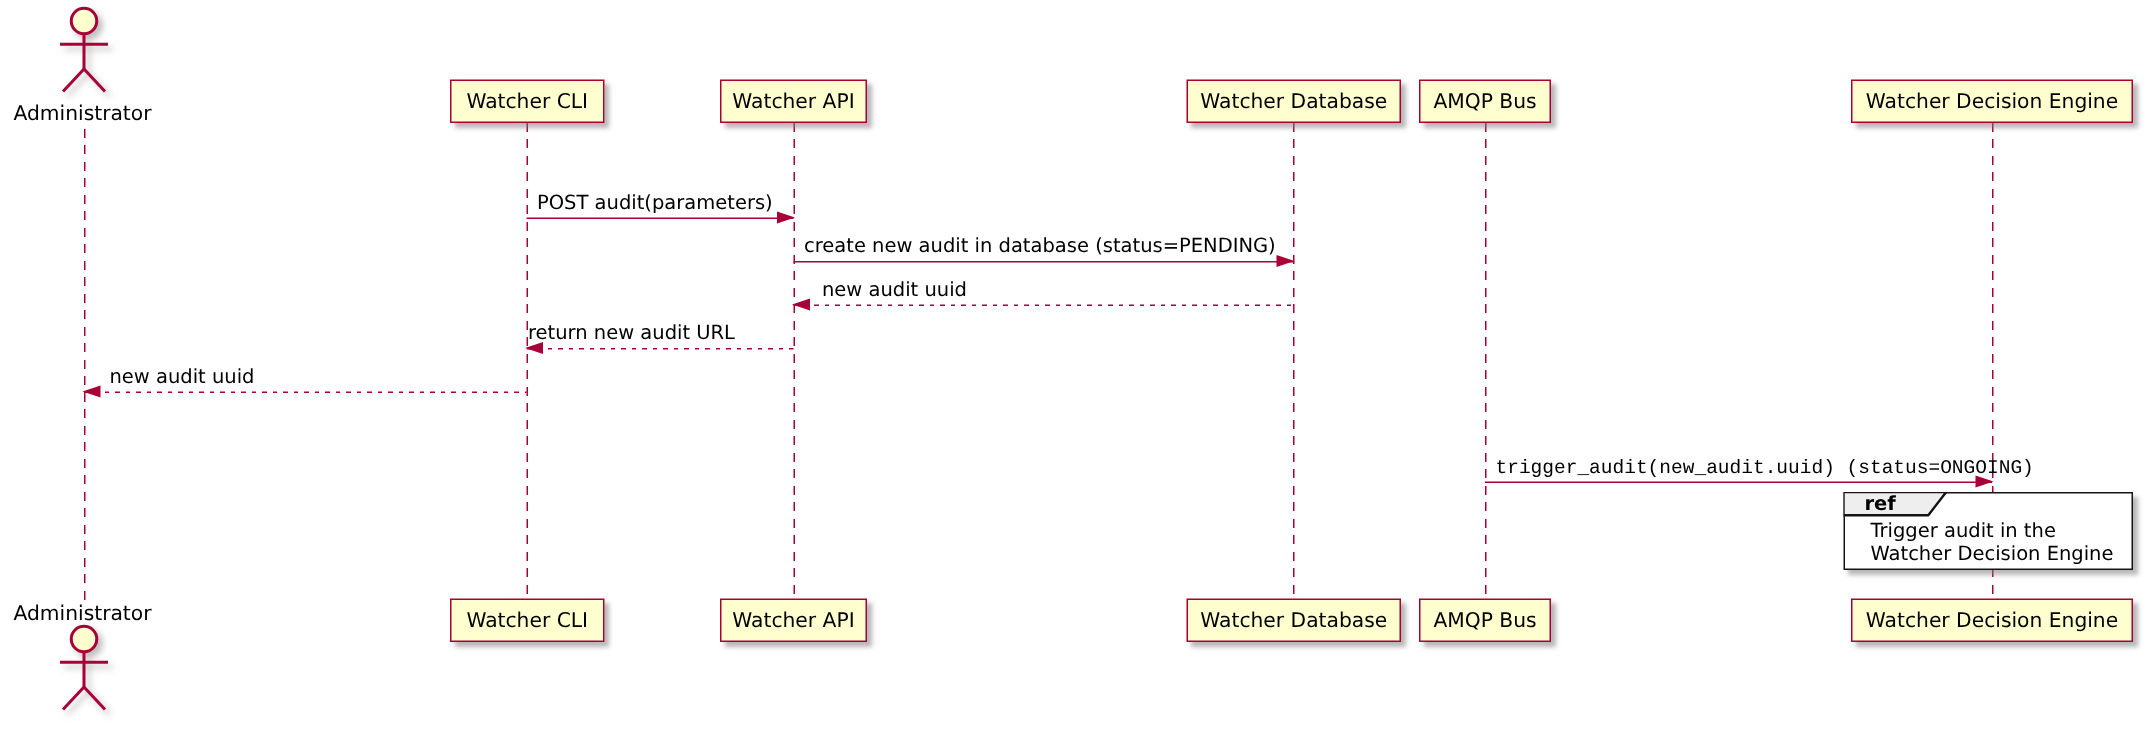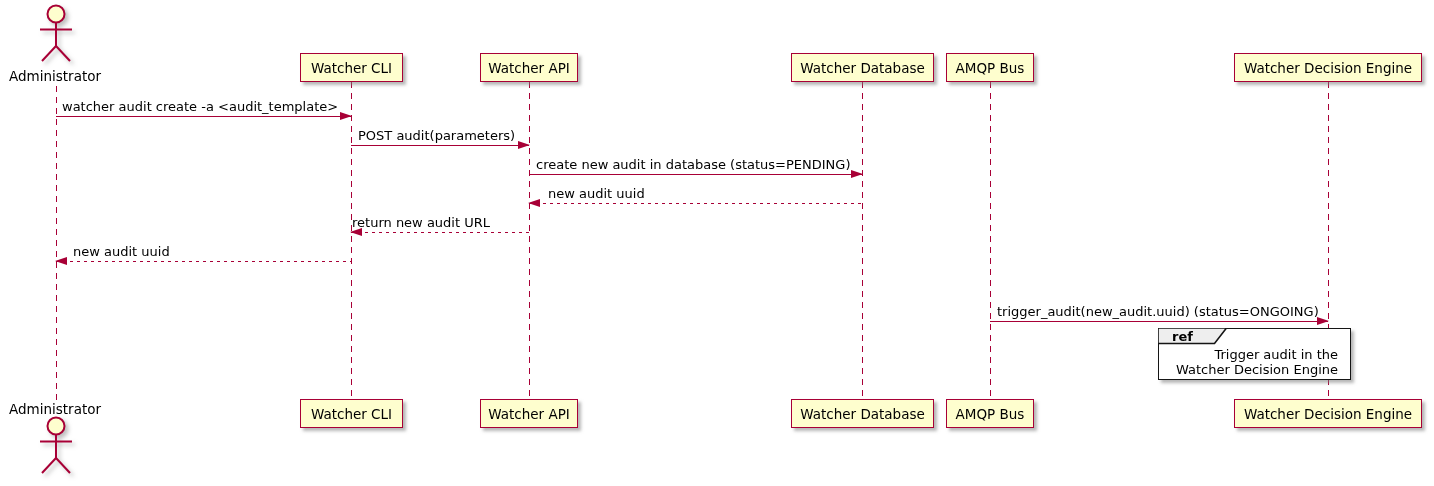--- a/index.html
+++ b/index.html
@@ -25,25 +25,25 @@
   .msg { position:absolute; height:22px; }
   .msg .lbl { position:absolute; top:4px; font-size:13px; line-height:13px; white-space:nowrap; }
   .msg .line { position:absolute; left:0; right:0; top:20px; height:1px; background:#A80036; }
   .msg .line.dotted { background:repeating-linear-gradient(90deg,#A80036 0 3px,transparent 3px 7px); }
   .msg .arr { position:absolute; top:16px; width:0; height:0;
     border-top:4.5px solid transparent; border-bottom:4.5px solid transparent; }
   .msg .arr.right { right:-1px; border-left:12px solid #A80036; }
   .msg .arr.left  { left:-1px;  border-right:12px solid #A80036; }
 
   
-  .ref-frame { position:absolute; left:1158px; top:328px; width:193px; height:52px;
+  .ref-frame { position:absolute; left:1229px; top:328px; width:193px; height:52px;
     background:#fff; border:1.8px solid #151515; box-shadow:3px 3px 3px rgba(125,125,125,.55); }
   .ref-tag { position:absolute; left:-1px; top:-1px; }
   .ref-tag-label { position:absolute; left:14px; top:1px; font-size:13px; font-weight:bold; }
-  .ref-body { position:absolute; left:17px; top:18px; font-size:13px; line-height:15px; white-space:nowrap;text-align:right; }
+  .ref-body { position:absolute; left:17px; top:18px; font-size:13px; line-height:15px; white-space:nowrap; }
 </style>
 </head>
 <body>
 
 <div class="diagram">
 
   <div class="lifeline" style="left:56px;  top:86px; height:314px;"></div>
   <div class="lifeline" style="left:351px; top:82px; height:317px;"></div>
   <div class="lifeline" style="left:529px; top:82px; height:317px;"></div>
   <div class="lifeline" style="left:862px; top:82px; height:317px;"></div>
@@ -61,25 +61,20 @@
 
   <div class="actor-label" style="left:55px; top:401px;">Administrator</div>
   <svg class="actor-svg" style="left:37px; top:416px;" width="38" height="60" viewBox="0 0 38 60">
     <circle cx="19" cy="10" r="8.5" fill="#FEFECE" stroke="#A80036" stroke-width="2"></circle>
     <line x1="19" y1="18.5" x2="19" y2="42" stroke="#A80036" stroke-width="2"></line>
     <line x1="3" y1="25.5" x2="35" y2="25.5" stroke="#A80036" stroke-width="2"></line>
     <line x1="19" y1="42" x2="5" y2="57" stroke="#A80036" stroke-width="2"></line>
     <line x1="19" y1="42" x2="33" y2="57" stroke="#A80036" stroke-width="2"></line>
   </svg>
 
-  <div class="msg" style="left:56px; top:96px; width:295px;">
-    <span class="lbl" style="left:6px;">watcher audit create -a &lt;audit_template&gt;</span>
-    <div class="line"></div>
-    <div class="arr right"></div>
-  </div>
 
   <div class="msg" style="left:351px; top:125px; width:178px;">
     <span class="lbl" style="left:7px;">POST audit(parameters)</span>
     <div class="line"></div>
     <div class="arr right"></div>
   </div>
 
   <div class="msg" style="left:529px; top:154px; width:333px;">
     <span class="lbl" style="left:7px;">create new audit in database (status=PENDING)</span>
     <div class="line"></div>
@@ -98,21 +93,21 @@
     <div class="arr left"></div>
   </div>
 
   <div class="msg" style="left:56px; top:241px; width:295px;">
     <span class="lbl" style="left:17px;">new audit uuid</span>
     <div class="line dotted"></div>
     <div class="arr left"></div>
   </div>
 
 
-  <div class="msg" style="left:990px; top:301px; width:338px;">
+  <div class="msg" style="left:990px; top:301px; width:338px;font-family:Liberation Mono, monospace;">
     <span class="lbl" style="left:7px;">trigger_audit(new_audit.uuid) (status=ONGOING)</span>
     <div class="line"></div>
     <div class="arr right"></div>
   </div>
 
   <div class="ref-frame">
     <div class="ref-tag">
       <svg width="70" height="17" viewBox="0 0 70 17">
         <polygon points="0,0 68.5,0 56.5,15.5 0,15.5" fill="#EEEEEE" stroke="#151515" stroke-width="1.6"></polygon>
       </svg>

